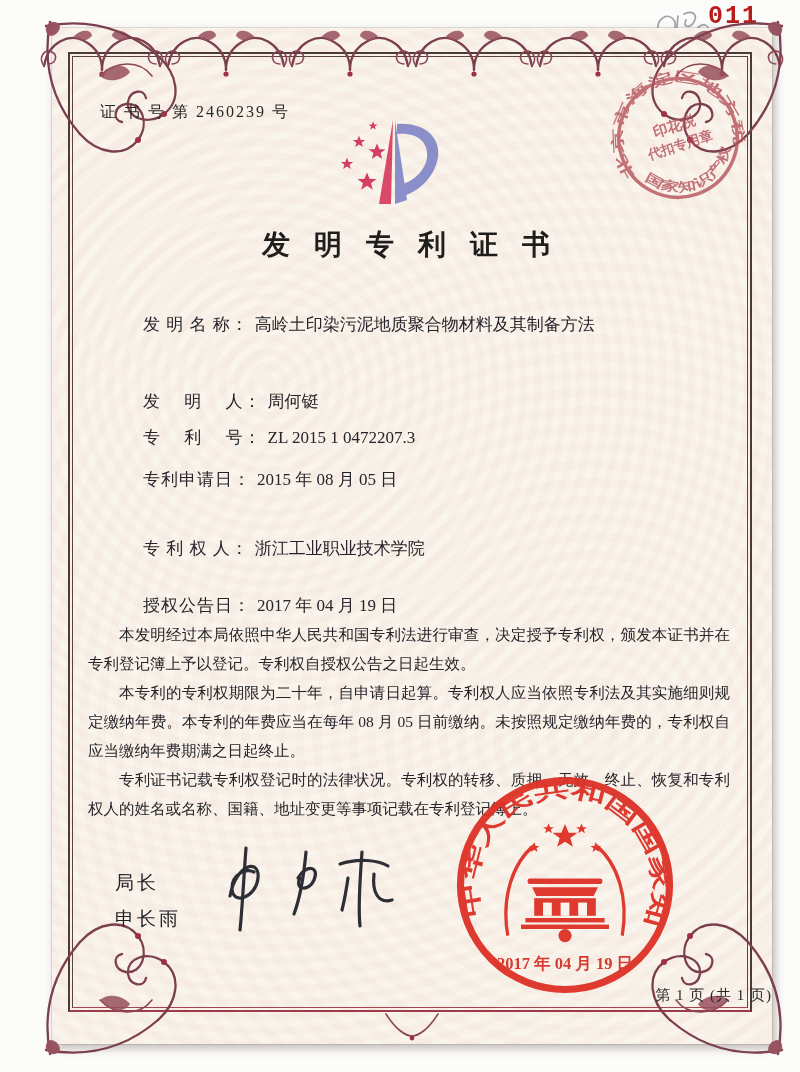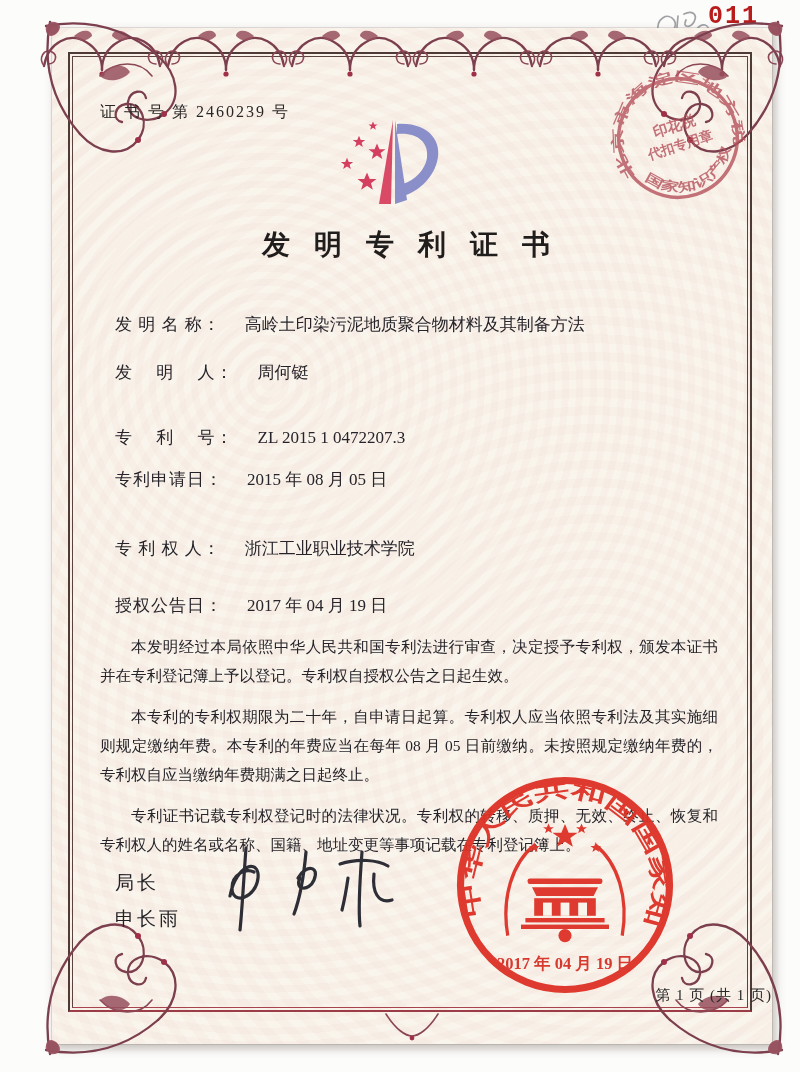--- a/index.html
+++ b/index.html
@@ -40,25 +40,25 @@
   .bottom-orn{position:absolute;left:330px;bottom:2px;width:60px;height:34px;z-index:2;}
 
   
   .cert-no{position:absolute;left:48px;top:74px;font-size:16px;letter-spacing:2px;color:#2b2626;z-index:3;}
   .logo{position:absolute;left:273px;top:88px;width:130px;height:100px;z-index:3;}
   .title{position:absolute;left:0;top:198px;width:100%;text-align:center;
          font-size:28px;font-weight:700;letter-spacing:24px;padding-left:12px;box-sizing:border-box;
          color:#201d1d;z-index:3;}
   .fields{position:absolute;left:63px;top:285px;width:600px;z-index:3;}
   .field-row{position:absolute;left:0;font-size:17px;color:#26232a;white-space:nowrap;}
-  .field-row .lbl{letter-spacing:1px;}
-  .field-row .val{margin-left:24px;font-family:Liberation Serif, serif;}
+  .field-row .lbl{letter-spacing:1px;margin-left:28px;}
+  .field-row .val{margin-left:6px;font-family:Liberation Serif, serif;}
   .paras{position:absolute;left:36px;top:592px;width:642px;z-index:3;
          font-size:15.5px;line-height:29px;color:#26242a;text-align:justify;}
-  .paras p{margin:12px;text-indent:2em;}
+  .paras p{margin:0;text-indent:2em;}
   .signer{position:absolute;left:63px;top:842px;z-index:3;font-family:"Liberation Sans",sans-serif;
           font-size:19px;color:#222126;letter-spacing:3px;}
   .signer div{margin-bottom:10px;}
   .signature{position:absolute;left:150px;top:806px;width:225px;height:115px;z-index:4;}
   .sig{fill:none;stroke:#2e2e36;stroke-width:3.2;stroke-linecap:round;stroke-linejoin:round;}
   .footer{position:absolute;left:0;top:958px;width:100%;text-align:right;font-size:15px;
           letter-spacing:1px;color:#2b2828;z-index:3;}
 
   
   .seal{position:absolute;left:403px;top:747px;width:220px;height:220px;z-index:5;opacity:.95;}
@@ -162,21 +162,21 @@
       <use href="#star5" transform="translate(34,26) scale(0.62)" fill="#d43f5f"></use>
       <use href="#star5" transform="translate(52,36) scale(0.85)" fill="#d43f5f"></use>
       <use href="#star5" transform="translate(22,48) scale(0.62)" fill="#d43f5f"></use>
       <use href="#star5" transform="translate(42,66) scale(0.95)" fill="#d43f5f"></use>
     </svg>
 
     <div class="title">发明专利证书</div>
 
     <div class="fields">
       <div class="field-row" style="top:0px"><span class="lbl">发 明 名 称：</span><span class="val">高岭土印染污泥地质聚合物材料及其制备方法</span></div>
-      <div class="field-row" style="top:48px"><span class="lbl">发　 明　 人：</span><span class="val">周何铤</span></div>
+      <div class="field-row" style="top:77px"><span class="lbl">发　 明　 人：</span><span class="val">周何铤</span></div>
       <div class="field-row" style="top:113px"><span class="lbl">专　 利　 号：</span><span class="val">ZL 2015 1 0472207.3</span></div>
       <div class="field-row" style="top:155px"><span class="lbl">专利申请日：</span><span class="val">2015 年 08 月 05 日</span></div>
       <div class="field-row" style="top:224px"><span class="lbl">专 利 权 人：</span><span class="val">浙江工业职业技术学院</span></div>
       <div class="field-row" style="top:281px"><span class="lbl">授权公告日：</span><span class="val">2017 年 04 月 19 日</span></div>
     </div>
 
     <div class="paras">
       <p>本发明经过本局依照中华人民共和国专利法进行审查，决定授予专利权，颁发本证书并在专利登记簿上予以登记。专利权自授权公告之日起生效。</p>
       <p>本专利的专利权期限为二十年，自申请日起算。专利权人应当依照专利法及其实施细则规定缴纳年费。本专利的年费应当在每年 08 月 05 日前缴纳。未按照规定缴纳年费的，专利权自应当缴纳年费期满之日起终止。</p>
       <p>专利证书记载专利权登记时的法律状况。专利权的转移、质押、无效、终止、恢复和专利权人的姓名或名称、国籍、地址变更等事项记载在专利登记簿上。</p>

